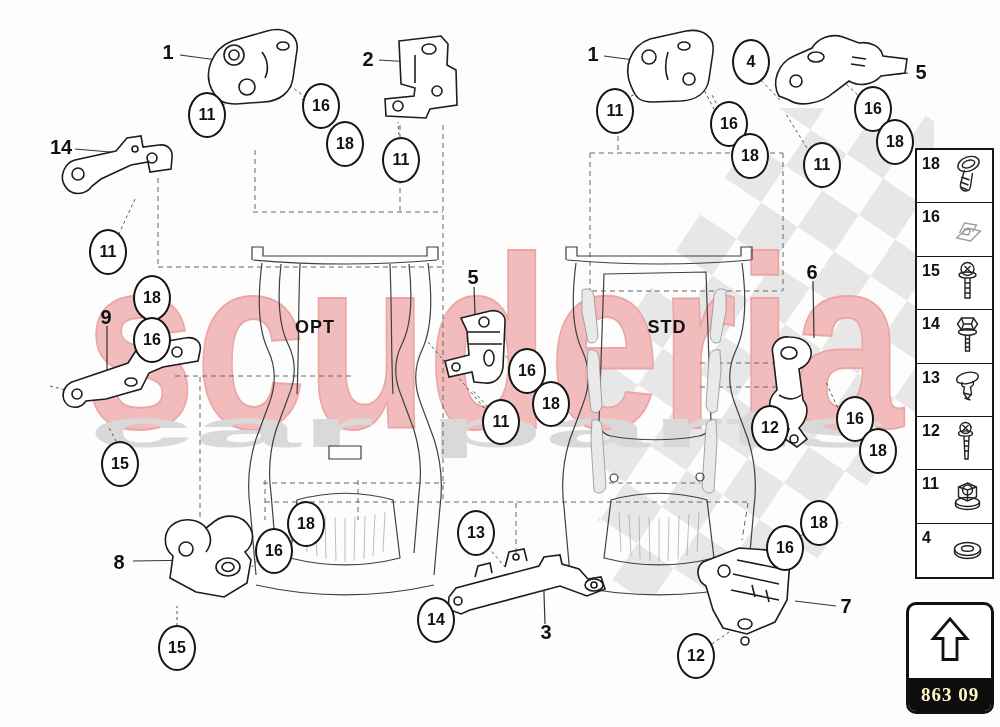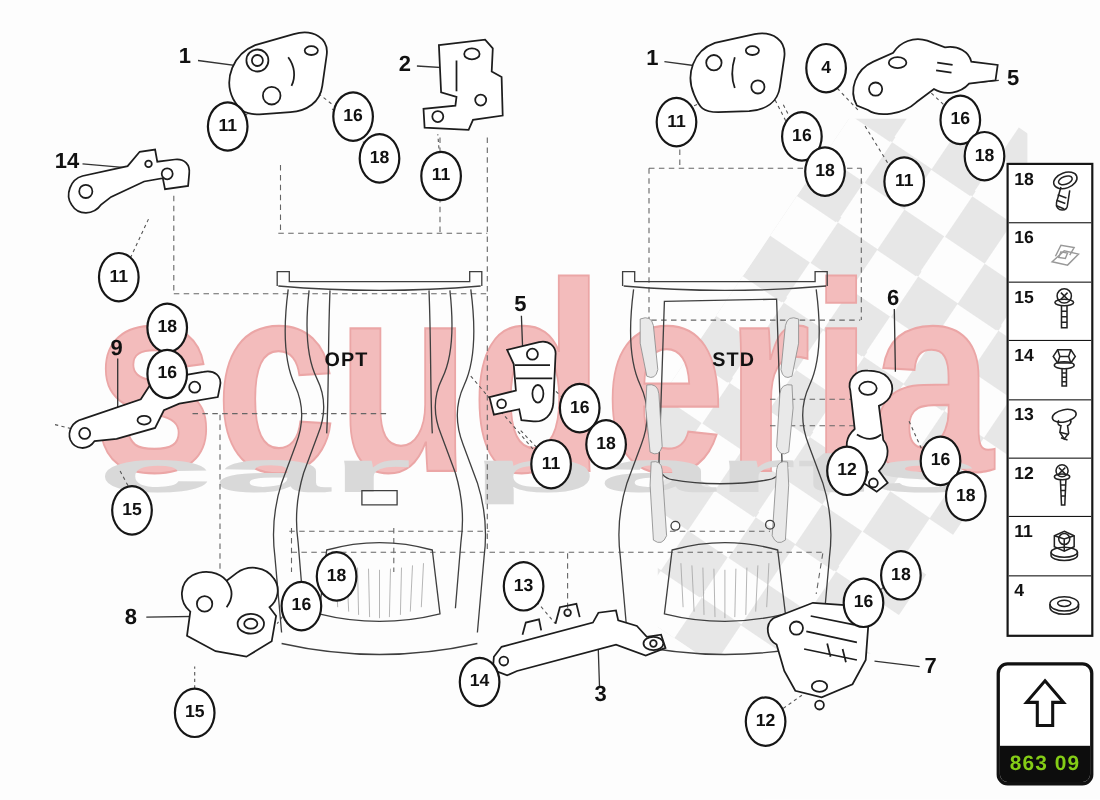--- a/index.html
+++ b/index.html
@@ -25,22 +25,22 @@
   .legend{position:absolute;left:915px;top:148px;width:79px;height:431px;border:2px solid #161616;
           background:#fff;z-index:5;display:grid;grid-template-rows:repeat(8,1fr);box-sizing:border-box;}
   .lrow{border-bottom:1.6px solid #161616;display:flex;align-items:center;box-sizing:border-box;padding:1px 2px 1px 5px;}
   .lrow:last-child{border-bottom:none;}
   .lnum{font-weight:bold;font-size:16px;width:23px;flex:0 0 auto;align-self:flex-start;padding-top:4px;}
   .lic{flex:1 1 auto;height:46px;}
   
   .pgbox{position:absolute;left:906px;top:602px;width:88px;height:112px;border:3px solid #111;
          border-radius:10px;background:#fff;z-index:5;display:flex;flex-direction:column;box-sizing:border-box;overflow:hidden;}
   .pgarrow{flex:1 1 auto;display:flex;align-items:center;justify-content:center;}
-  .pgcode{flex:0 0 33px;background:#0d0d0d;color:#84cc16;font-weight:bold;font-size:19px;
-          display:flex;align-items:center;justify-content:center;letter-spacing:1px;}
+  .pgcode{flex:0 0 33px;background:#0d0d0d;color:#fef9c3;font-weight:bold;font-size:19px;
+          display:flex;align-items:center;justify-content:center;letter-spacing:1px;font-family:Liberation Serif, serif;}
 </style>
 </head>
 <body>
 
 <div class="stage">
 
   <div class="checkwrap">
     <div class="check"></div>
   </div>
 

